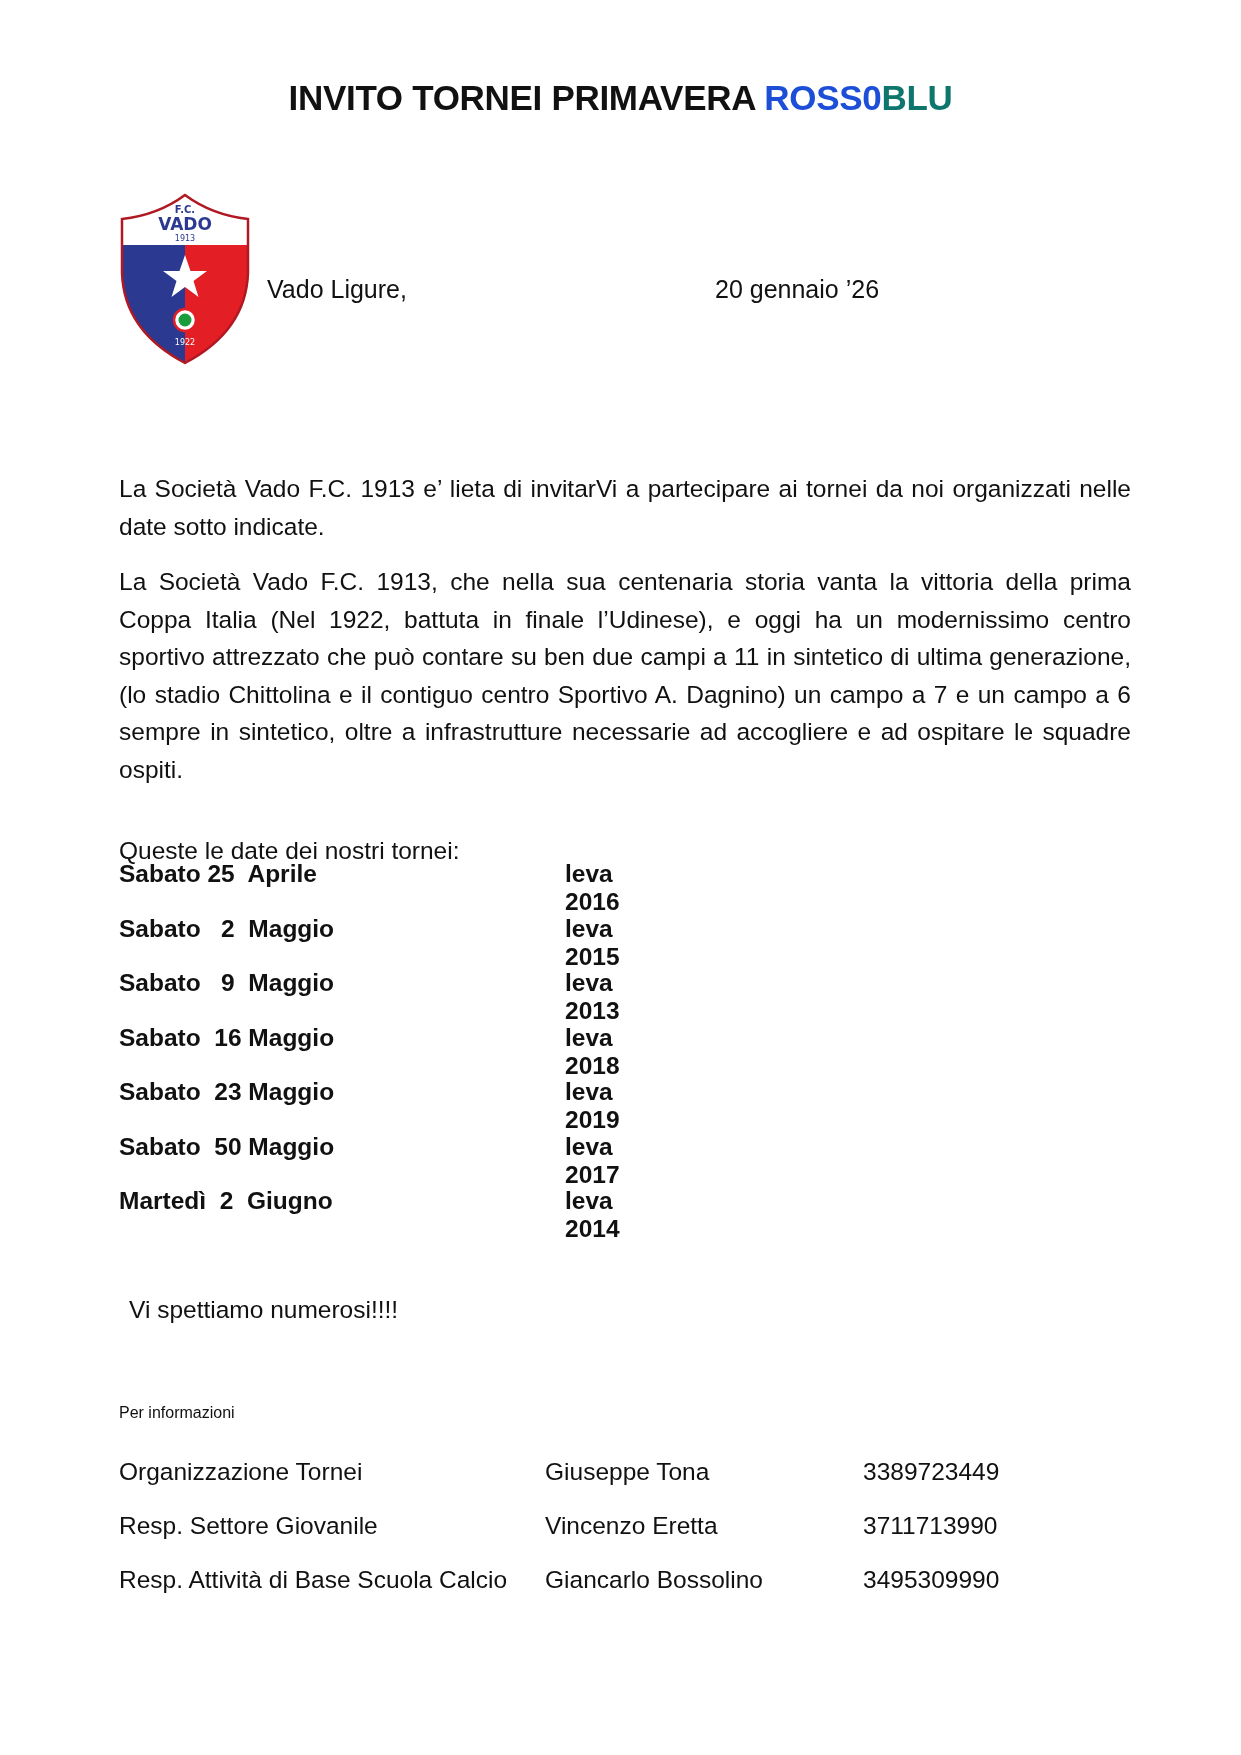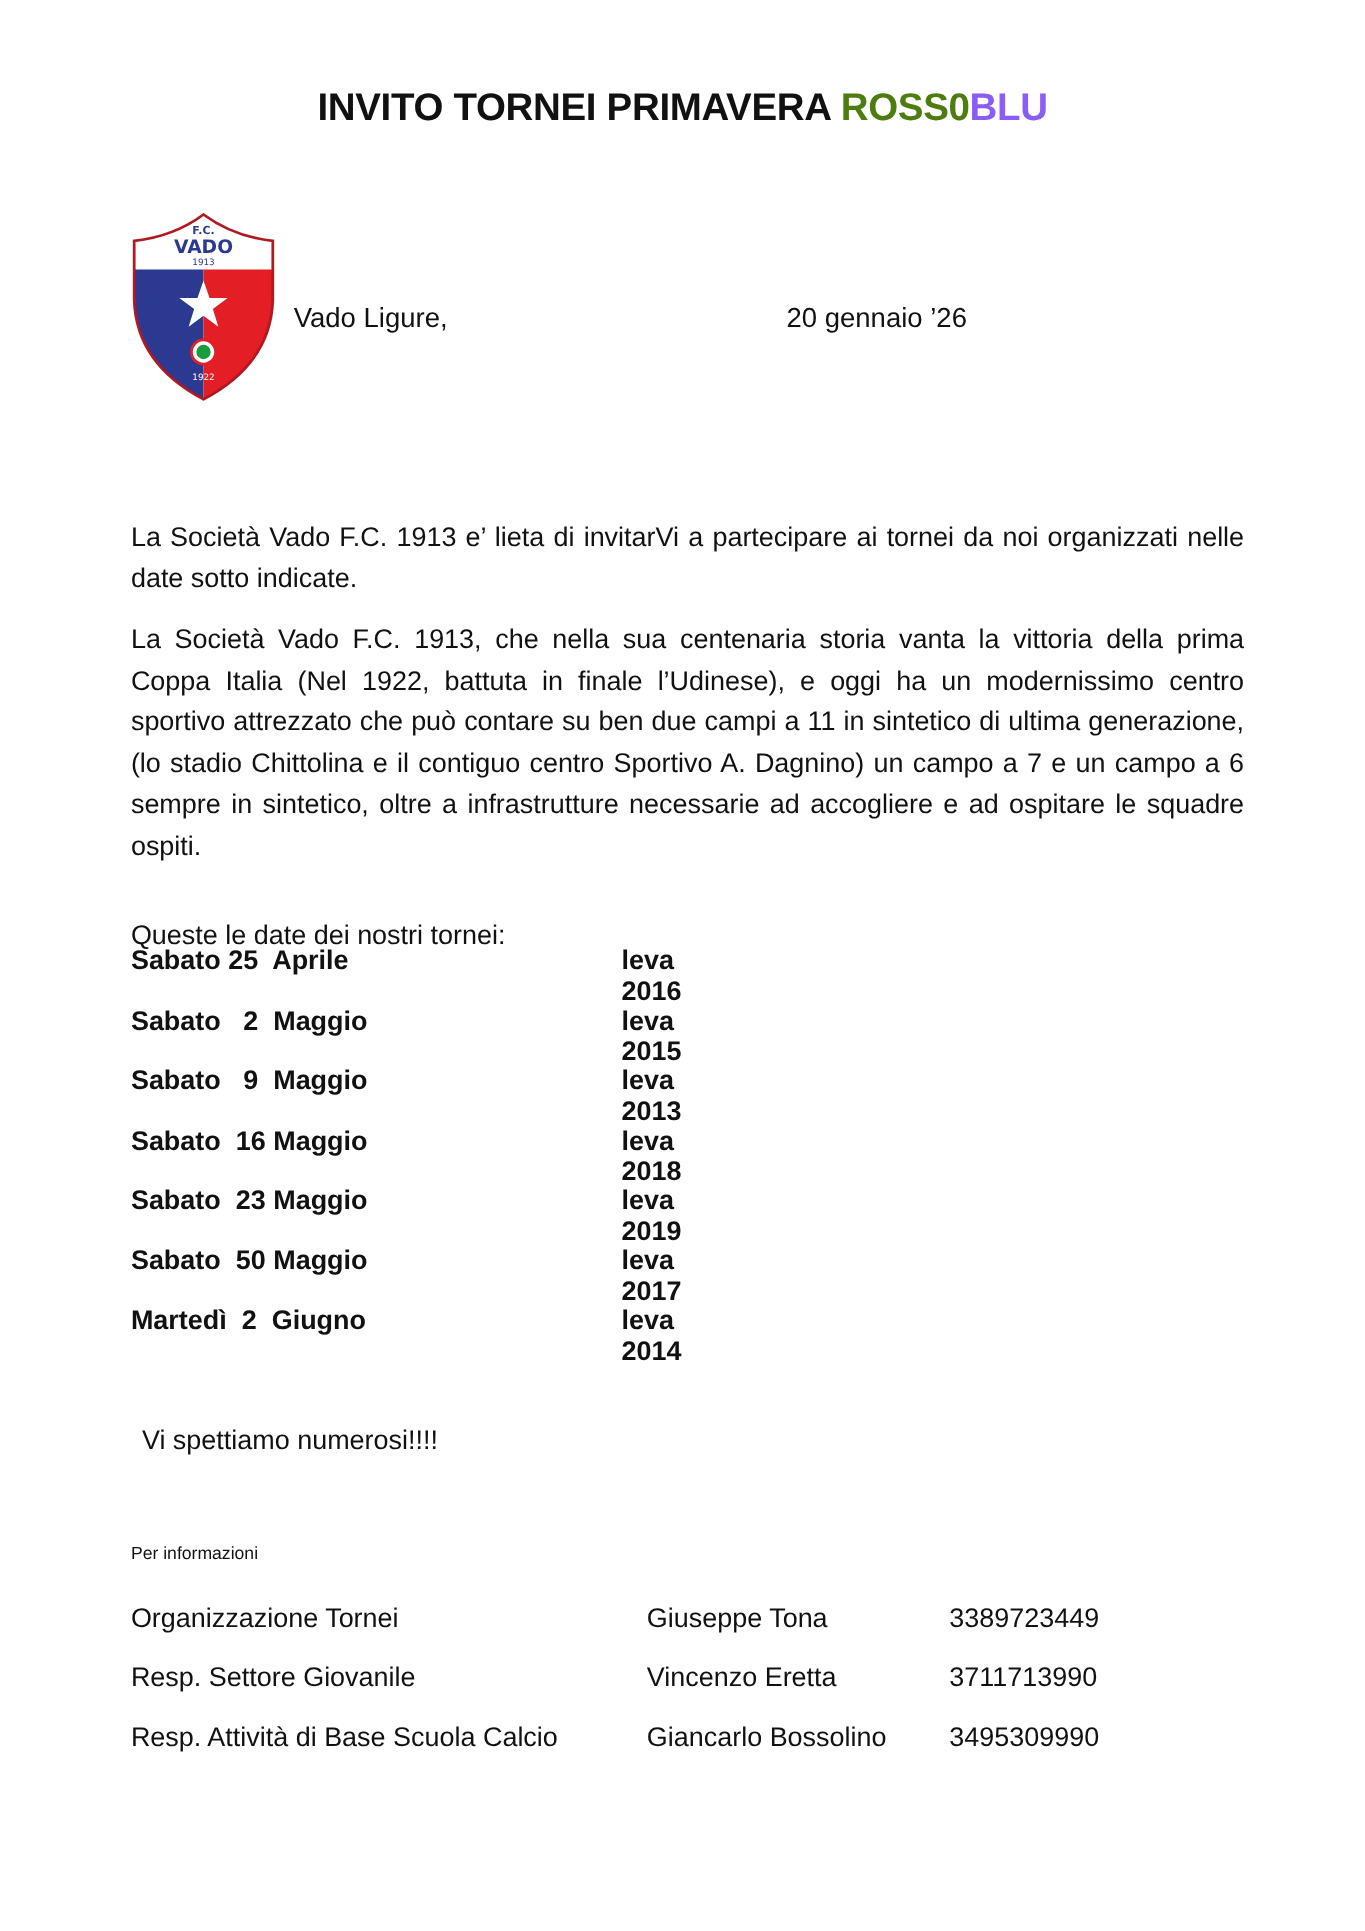--- a/index.html
+++ b/index.html
@@ -4,22 +4,22 @@
 <style>
   html, body { margin: 0; padding: 0; background: #ffffff; }
   body {
     width: 1241px; height: 1755px; position: relative; overflow: hidden;
     font-family: "Liberation Sans", "DejaVu Sans", sans-serif; color: #111111;
   }
   .title {
     position: absolute; left: 0; top: 78px; width: 1241px; text-align: center;
     font-weight: bold; font-size: 35px; letter-spacing: -0.3px; color: #111;
   }
-  .title .red { color: #4d7c0f; }
-  .title .blue { color: #8b5cf6; }
+  .title .red { color: #1d4ed8; }
+  .title .blue { color: #0f766e; }
 
   .logo { position: absolute; left: 118px; top: 193px; width: 134px; height: 172px; }
 
   .place { position: absolute; left: 267px; top: 275px; font-size: 25px; }
   .date { position: absolute; left: 715px; top: 275px; font-size: 25px; }
 
   .para {
     position: absolute; left: 119px; width: 1012px; font-size: 24.5px; line-height: 37.5px;
     text-align: justify; margin: 0;
   }
@@ -30,21 +30,21 @@
   .schedule { position: absolute; left: 119px; top: 860px; }
   .sched-row { position: relative; height: 54.5px; font-weight: bold; font-size: 24.5px; }
   .sched-row .d { position: absolute; left: 0; white-space: pre; }
   .sched-row .l { position: absolute; left: 446px; }
 
   .closing { position: absolute; left: 119px; top: 1296px; font-size: 24.5px; margin-left: 10px; }
   .info-title { position: absolute; left: 119px; top: 1404px; font-size: 16px; }
   .contacts { position: absolute; left: 119px; top: 1458px; }
   .c-row { position: relative; height: 54px; font-size: 24.5px; }
   .c-row .r { position: absolute; left: 0; white-space: nowrap; text-align: center; }
-  .c-row .n { position: absolute; left: 469px; white-space: nowrap; }
+  .c-row .n { position: absolute; left: 426px; white-space: nowrap; }
   .c-row .p { position: absolute; left: 744px; white-space: nowrap; }
 </style>
 </head>
 <body>
 
 <div class="title"><span>INVITO TORNEI PRIMAVERA </span><span class="red">ROSS0</span><span class="blue">BLU</span></div>
 
 <div class="logo">
   <svg width="134" height="172" viewBox="0 0 134 172" xmlns="http://www.w3.org/2000/svg">
     <defs>

